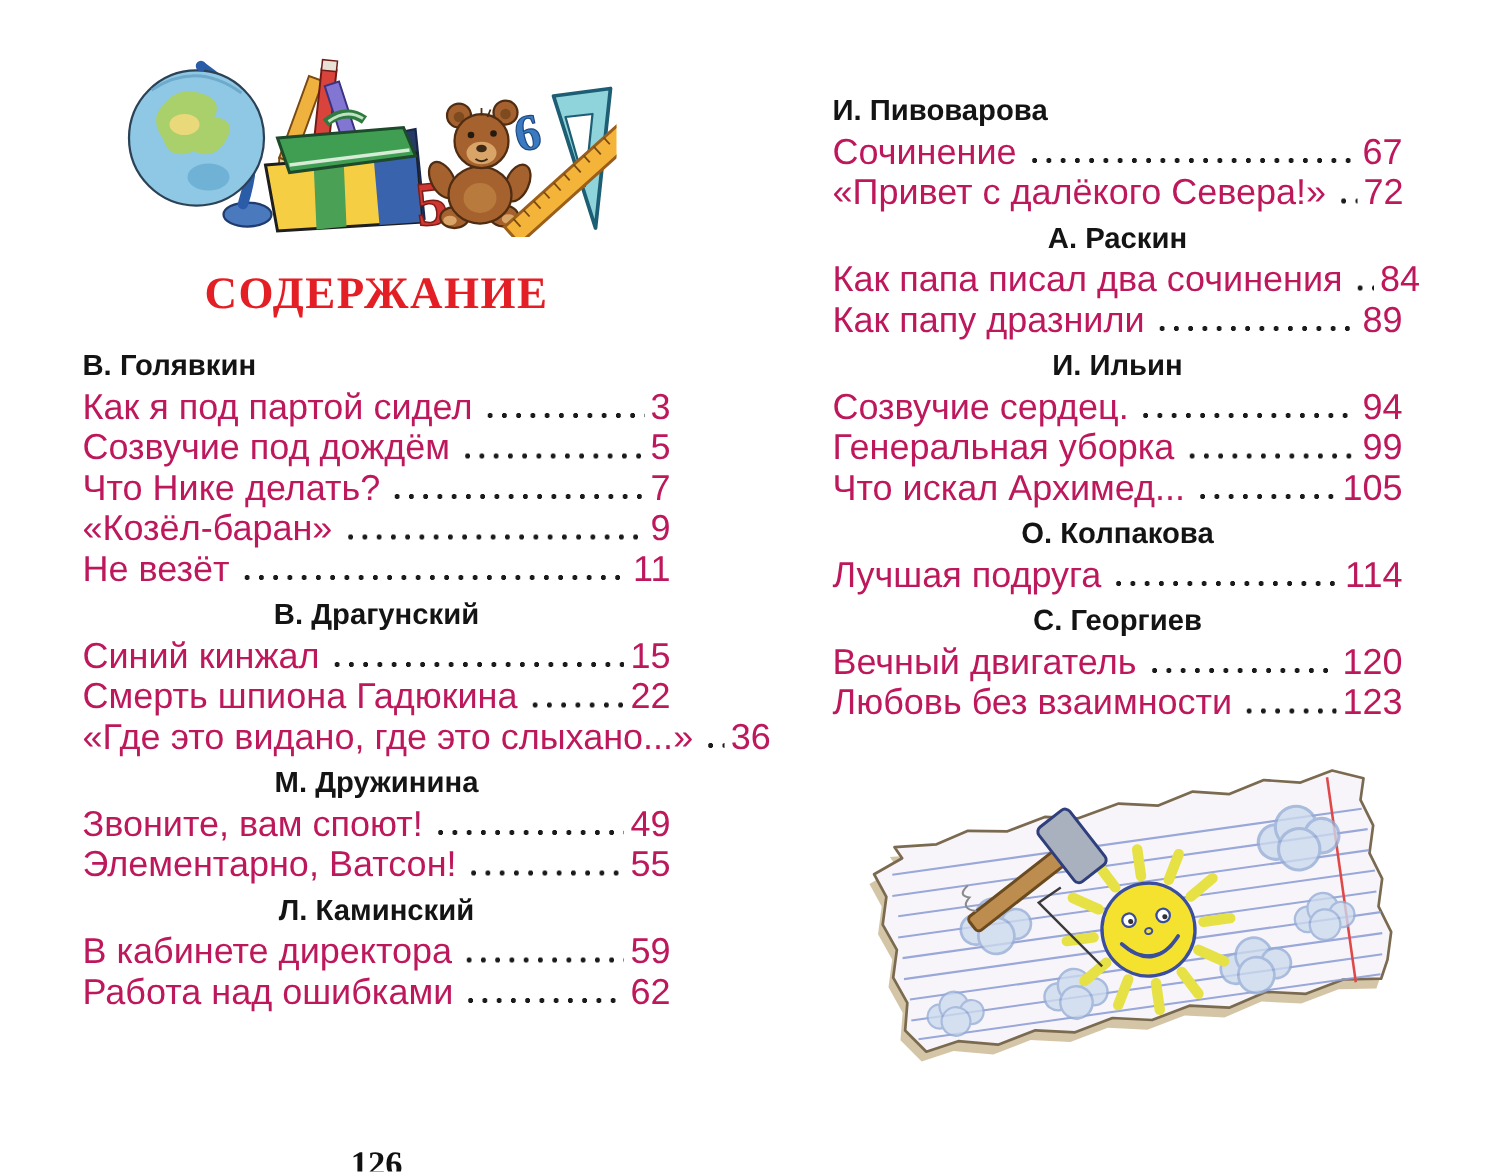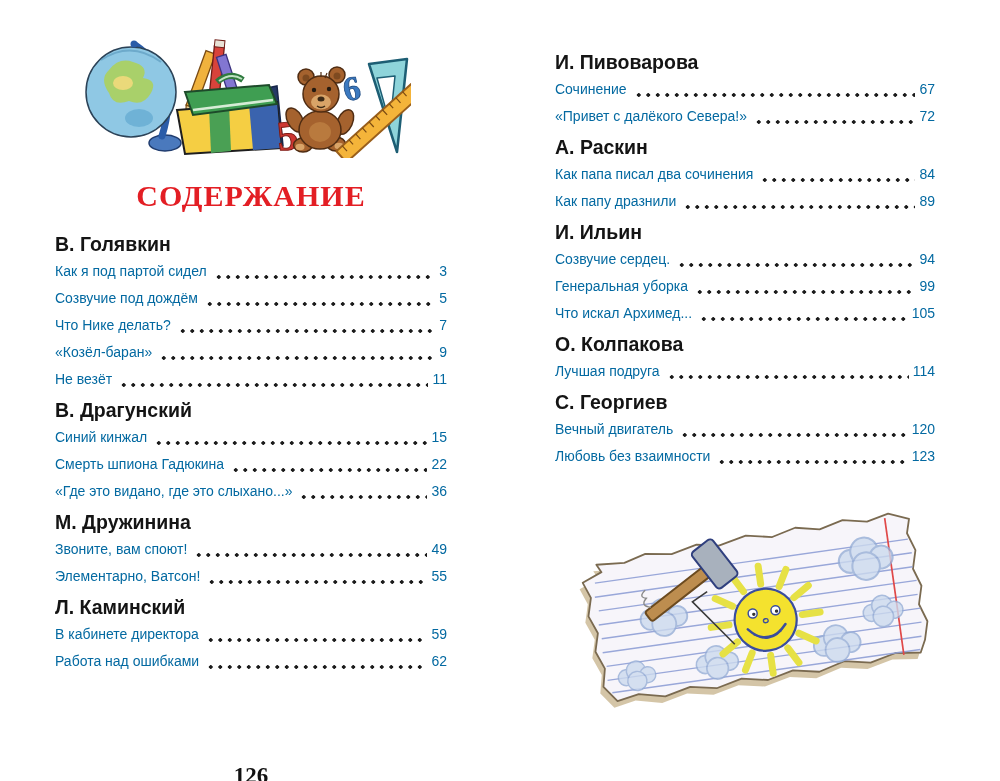--- a/index.html
+++ b/index.html
@@ -12,23 +12,23 @@
   .col{position:absolute;}
   .col-left{left:55px;top:30px;width:392px;}
   .col-right{left:555px;top:45px;width:380px;}
   .illustration-top{display:block;margin-left:26px;}
   .toc-title{
     margin:16px 0 0;text-align:center;
     font-family:"Liberation Serif", serif;font-weight:bold;
     font-size:30px;line-height:44px;letter-spacing:1px;color:#e31e24;
   }
   .sections{margin-top:13px;}
-  .toc-section + .toc-section{margin-top:4px;}
+  .toc-section + .toc-section{margin-top:4px;text-align:center;}
   .author{margin:0;font-size:19.5px;font-weight:bold;line-height:27px;color:#141414;}
-  .entry{display:flex;align-items:flex-end;font-size:14px;line-height:27px;color:#0369a1;}
+  .entry{display:flex;align-items:flex-end;font-size:24px;line-height:27px;color:#be185d;}
   .entry-title{white-space:nowrap;}
   .leader{
     flex:1 1 auto;min-width:14px;height:6px;margin:0 4px 5px 7px;
     background-image:radial-gradient(circle,#1b1b1b 1.55px,rgba(0,0,0,0) 1.9px);
     background-size:9.5px 6px;background-repeat:repeat-x;background-position:left bottom;
   }
   .entry-page{white-space:nowrap;}
   .page-number{
     position:absolute;left:55px;top:719px;width:392px;text-align:center;
     font-family:"Liberation Serif", serif;font-weight:bold;font-size:23px;color:#111;margin-top:44px;
@@ -205,21 +205,21 @@
           <div class="entry">
             <span class="entry-title">Работа над ошибками</span>
             <span class="leader"></span>
             <span class="entry-page">62</span>
           </div>
         </section>
       </div>
   </div>
 
   <div class="col col-right">
-    <div class="sections" style="margin-top:4px">
+    <div class="sections" style="margin-top:16px">
         <section class="toc-section">
           <h2 class="author">И. Пивоварова</h2>
           <div class="entry">
             <span class="entry-title">Сочинение</span>
             <span class="leader"></span>
             <span class="entry-page">67</span>
           </div>
           <div class="entry">
             <span class="entry-title">«Привет с далёкого Севера!»</span>
             <span class="leader"></span>

